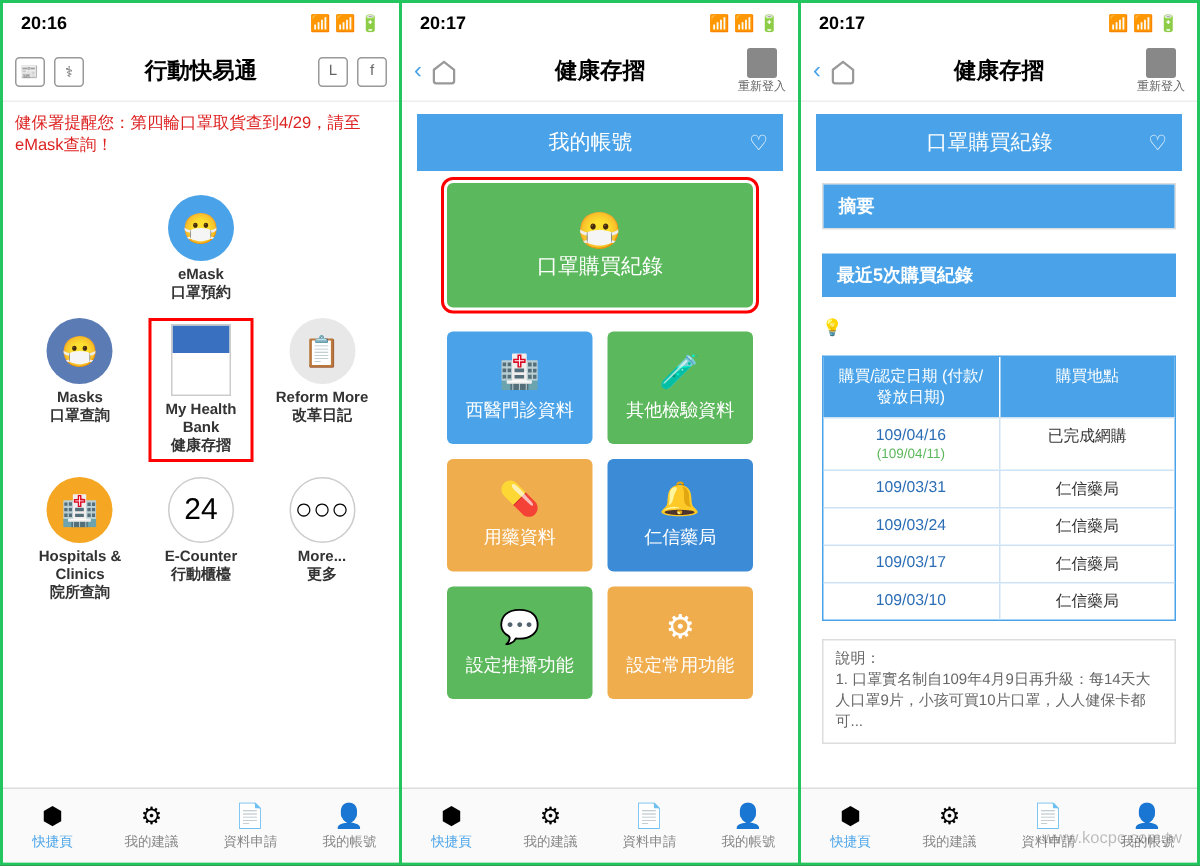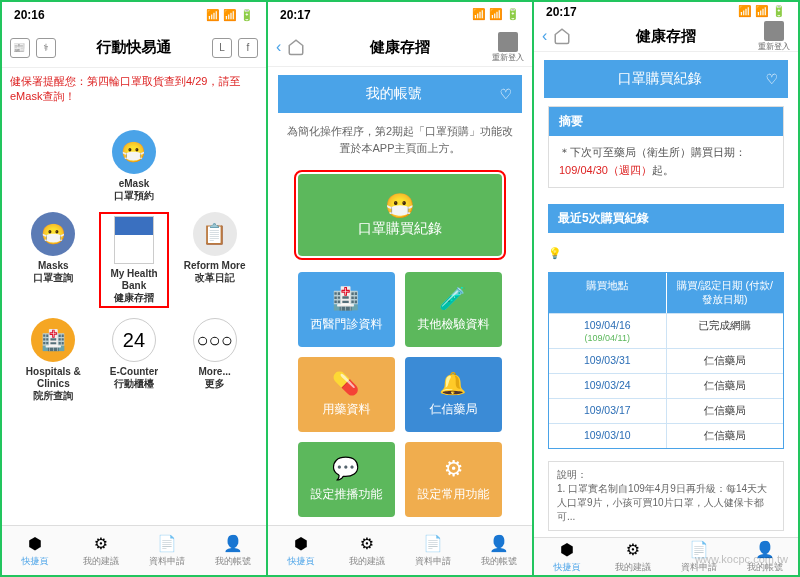--- a/index.html
+++ b/index.html
@@ -146,21 +146,20 @@
             <div class="relogin-icon"></div>
             <span>重新登入</span>
           </div>
       </div>
     </div>
     <div class="section-header">
       <span></span>
         <span>我的帳號</span>
         <span class="heart">♡</span>
     </div>
-    <div class="info-text">為簡化操作程序，第2期起「口罩預購」功能改置於本APP主頁面上方。</div>
     <div class="big-tile hl">
       <div style="font-size:24px">😷</div>
       <span>口罩購買紀錄</span>
     </div>
     <div class="tile-grid">
       <div class="tile" style="background:#4aa3e8">
           <div class="tile-icon">🏥</div>
           <span>西醫門診資料</span>
         </div>
       <div class="tile" style="background:#5cb85c">
@@ -224,36 +223,32 @@
           </div>
       </div>
     </div>
     <div class="section-header">
       <span></span>
         <span>口罩購買紀錄</span>
         <span class="heart">♡</span>
     </div>
     <div class="summary-box">
       <div class="summary-head">摘要</div>
-      <div class="summary-body">
-        <span>＊下次可至藥局（衛生所）購買日期：</span><br>
-        <span class="red-text">109/04/30（週四）</span><span>起。</span>
-      </div>
     </div>
     <div class="summary-box" style="border:none">
       <div class="summary-head">最近5次購買紀錄</div>
     </div>
     <div class="tip">
         <span class="bulb">💡</span>
       </div>
     <div class="table">
       <div class="table-head">
-        <div>購買地點</div>
         <div><span>購買/認定日期
 (付款/發放日期)</span></div>
+        <div>購買地點</div>
       </div>
       <div id="table-body">
           <div class="table-row">
             <div>109/04/16<br><span class="sub">(109/04/11)</span></div>
             <div>已完成網購</div>
           </div>
           <div class="table-row">
             <div>109/03/31</div>
             <div>仁信藥局</div>
           </div>

